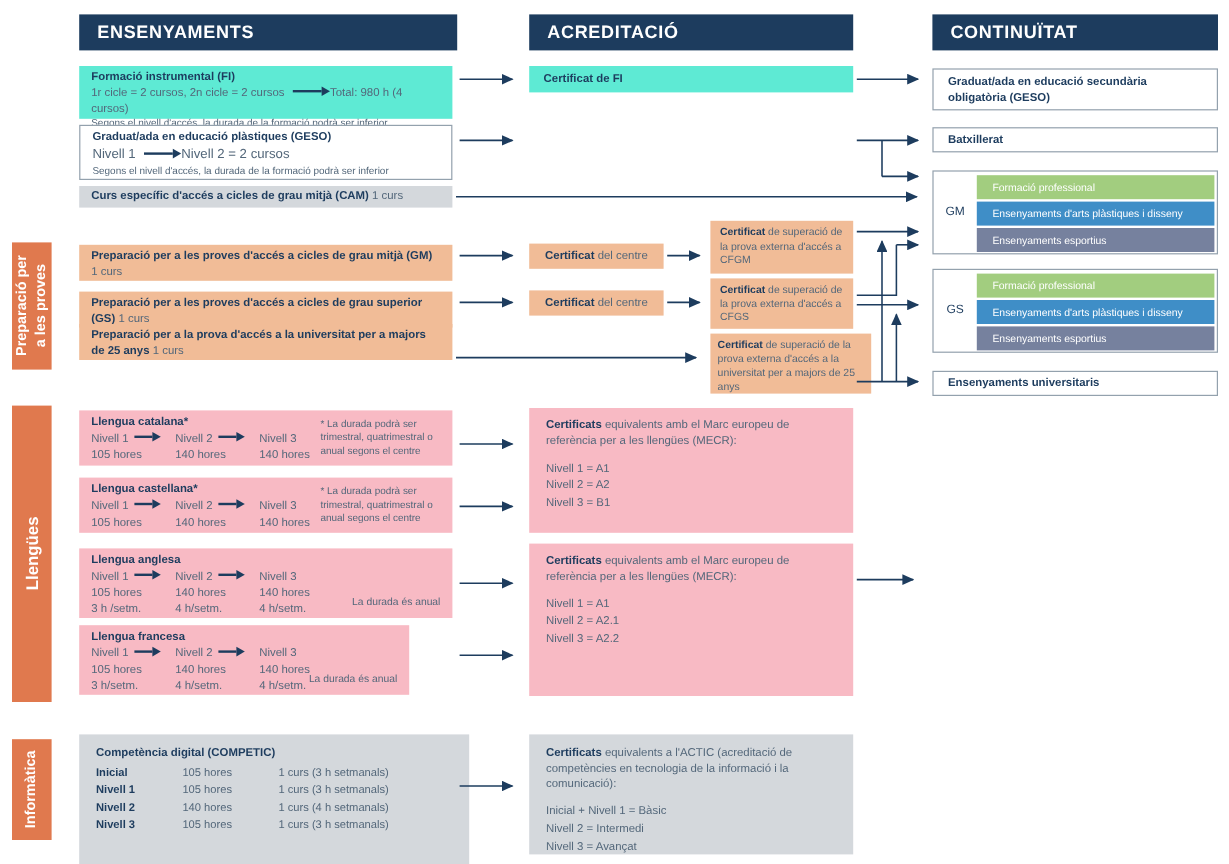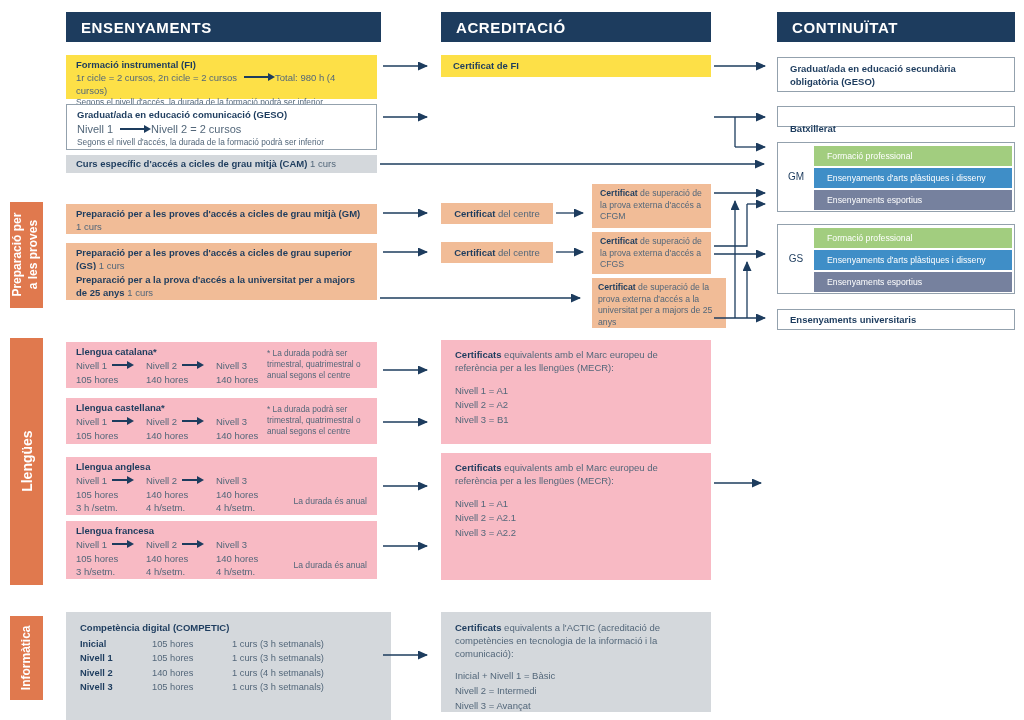--- a/index.html
+++ b/index.html
@@ -2,21 +2,21 @@
 <html><head>
 <meta charset="utf-8">
 <style>
   html,body{margin:0;padding:0;background:#fff}
   #canvas{position:relative;width:1024px;height:720px;background:#fff;
           font-family:"Liberation Sans",sans-serif;color:#53677a;overflow:hidden}
   .hdr{position:absolute;height:30px;background:#1d3c5e;color:#fff;font-weight:bold;
        font-size:15px;letter-spacing:.6px;display:flex;align-items:center;
        padding-left:15px;box-sizing:border-box}
   .box{position:absolute;box-sizing:border-box;font-size:9.5px;line-height:1.35;padding:4px 10px}
-  .yellow{background:#fde047}
+  .yellow{background:#5eead4}
   .salmon{background:#f1bc97}
   .pink{background:#f8bac4}
   .grey{background:#d4d8dc}
   .white{background:#fff;border:1px solid #93a1ad}
   .bt{font-weight:bold;color:#1d3c5e}
   .note{font-size:8.3px;line-height:1.3}
   .side{position:absolute;background:#e0794e;color:#fff;font-weight:bold;
         display:flex;align-items:center;justify-content:center}
   .rot{transform:rotate(-90deg);white-space:nowrap;text-align:center;line-height:1.3}
   .ma{display:inline-block;vertical-align:middle;width:24px;height:2px;background:#1d3c5e;
@@ -71,21 +71,21 @@
 
   <div class="box yellow" style="left:66px;top:55px;width:311px;height:44px">
     <div class="bt">Formació instrumental (FI)</div>
     <div>
       <span>1r cicle = 2 cursos, 2n cicle = 2 cursos</span><span class="ma"></span><span>Total: 980 h (4 cursos)</span>
     </div>
     <div class="note">Segons el nivell d'accés, la durada de la formació podrà ser inferior</div>
   </div>
 
   <div class="box white" style="left:66px;top:104px;width:311px;height:46px">
-    <div class="bt">Graduat/ada en educació comunicació (GESO)</div>
+    <div class="bt">Graduat/ada en educació plàstiques (GESO)</div>
     <div style="font-size:11px">
       <span>Nivell 1</span><span class="ma"></span><span>Nivell 2 = 2 cursos</span>
     </div>
     <div class="note">Segons el nivell d'accés, la durada de la formació podrà ser inferior</div>
   </div>
 
   <div class="box grey" style="left:66px;top:155px;width:311px;height:18px;padding:0 10px;line-height:18px;white-space:nowrap">
     <span class="bt">Curs específic d'accés a cicles de grau mitjà (CAM)</span>
     <span>1 curs</span>
   </div>
@@ -146,21 +146,21 @@
       <span>140 hores</span>
     </div>
     <div class="lvl-grid">
       <span>3 h /setm.</span>
       <span>4 h/setm.</span>
       <span>4 h/setm.</span>
     </div>
     <div class="lang-note2">La durada és anual</div>
   </div>
 
-  <div class="box pink" style="left:66px;top:521px;width:311px;height:58px">
+  <div class="box pink" style="left:66px;top:521px;width:275px;height:58px">
     <div class="bt">Llengua francesa</div>
     <div class="lvl-grid">
       <span><span>Nivell 1</span><span class="ma ma-s"></span></span>
       <span><span>Nivell 2</span><span class="ma ma-s"></span></span>
       <span>Nivell 3</span>
     </div>
     <div class="lvl-grid">
       <span>105 hores</span>
       <span>140 hores</span>
       <span>140 hores</span>
@@ -227,21 +227,21 @@
 
   <div class="box grey mecr" style="left:441px;top:612px;width:270px;height:100px;padding:10px 14px">
     <p><span class="bt">Certificats</span><span> equivalents a l'ACTIC (acreditació de competències en tecnologia de la informació i la comunicació):</span></p>
     <div>Inicial + Nivell 1  =  Bàsic</div>
     <div>Nivell 2  =  Intermedi</div>
     <div>Nivell 3  =  Avançat</div>
   </div>
 
   <div class="box white bt" style="left:777px;top:57px;width:238px;height:35px;padding:5px 12px">Graduat/ada en educació secundària obligatòria (GESO)</div>
 
-  <div class="box white bt" style="left:777px;top:106px;width:238px;height:21px;line-height:19px;padding:12px 0 0 12px">Batxillerat</div>
+  <div class="box white bt" style="left:777px;top:106px;width:238px;height:21px;line-height:19px;padding:0 0 0 12px">Batxillerat</div>
 
   <div class="box white gbox" style="left:777px;top:142px;width:238px;height:70px">
     <div class="g-label">GM</div>
     <div class="g-bar green" style="top:3px">Formació professional</div>
     <div class="g-bar blue" style="top:25px">Ensenyaments d'arts plàstiques i disseny</div>
     <div class="g-bar slate" style="top:47px">Ensenyaments esportius</div>
   </div>
 
   <div class="box white gbox" style="left:777px;top:224px;width:238px;height:70px">
     <div class="g-label">GS</div>

